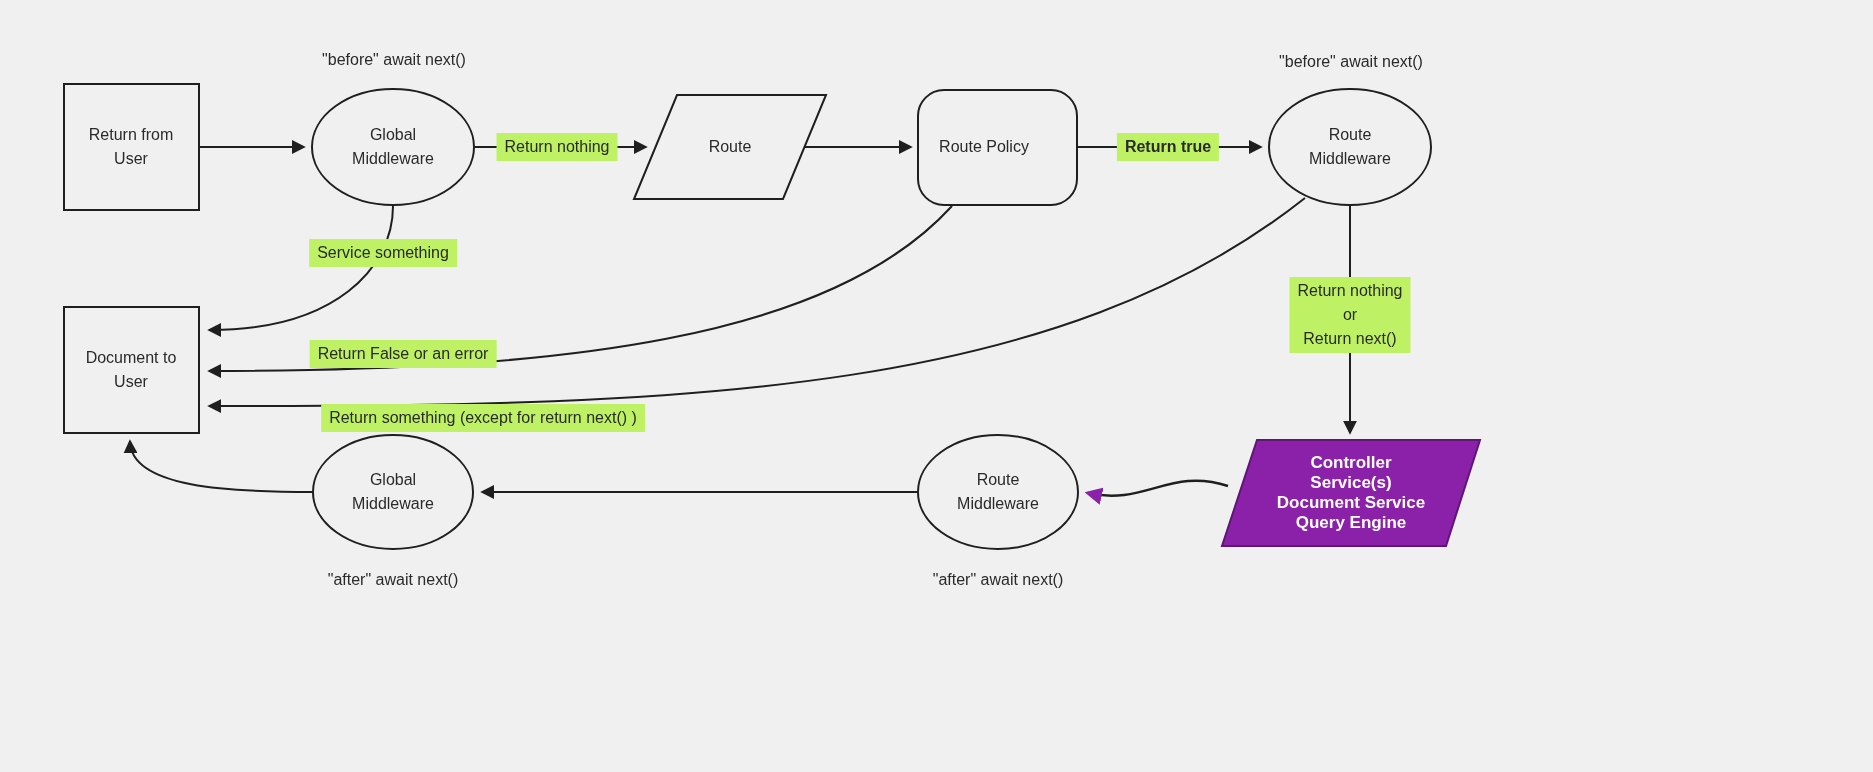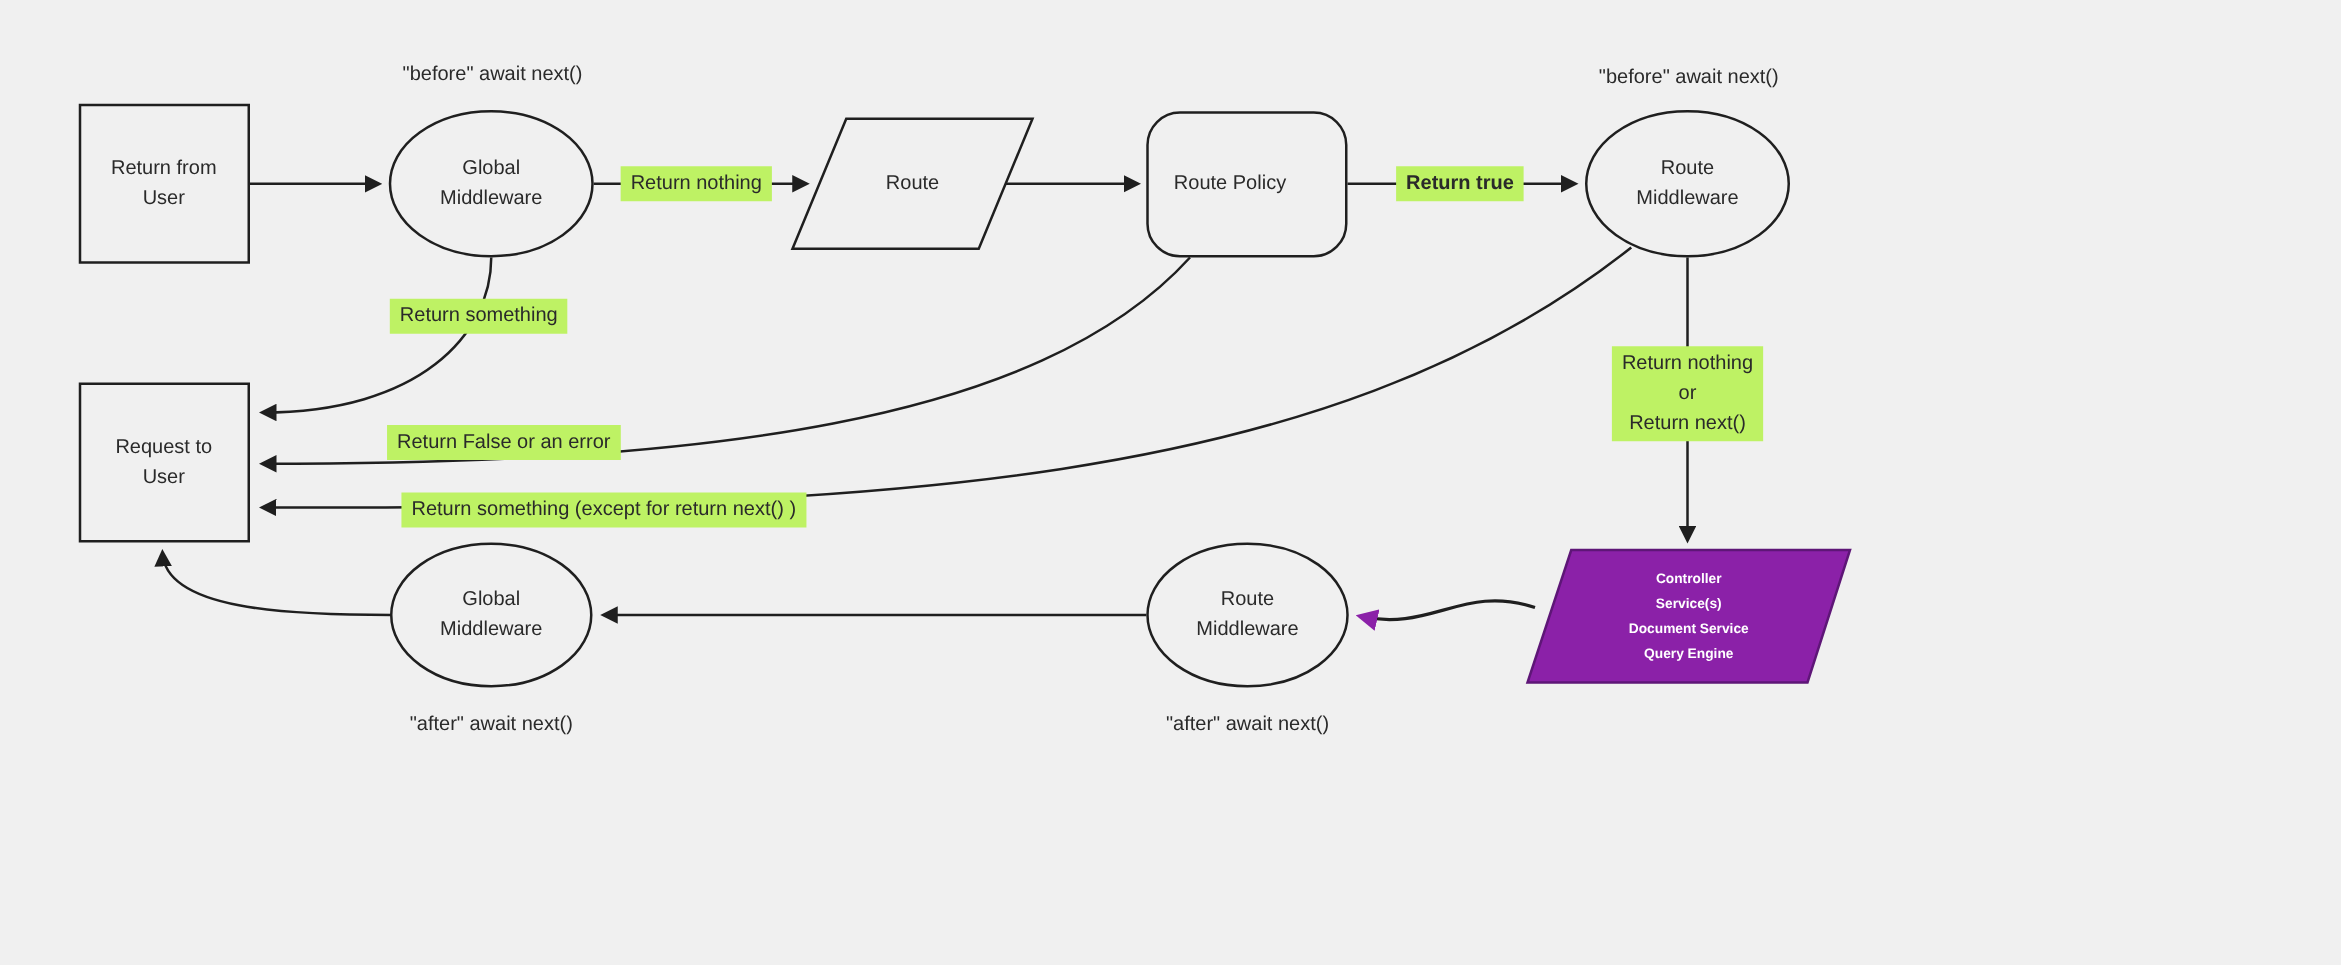--- a/index.html
+++ b/index.html
@@ -50,21 +50,21 @@
   .label.on-line {
     background: #bef264;
     padding: 2px 8px;
   }
   .label.node-label {
     pointer-events: none;
   }
   .label.controller-label {
     color: #ffffff;
     font-weight: bold;
-    font-size: 11px;
+    font-size: 17px;
     line-height: 20px;
   }
 </style>
 </head>
 <body>
 
 <div class="diagram">
 
   <svg class="flow" width="1873" height="772" viewBox="0 0 1873 772">
     <defs>
@@ -94,42 +94,42 @@
     <polygon class="shape" points="677,95 826,95 783,199 634,199"></polygon>
     <rect class="shape" x="918" y="90" width="159" height="115" rx="26"></rect>
     <ellipse class="shape" cx="1350" cy="147" rx="81" ry="58"></ellipse>
     <polygon class="purple-shape" points="1257,440 1480,440 1446,546 1222,546" fill="#8b21a8"></polygon>
     <ellipse class="shape" cx="998" cy="492" rx="80" ry="57"></ellipse>
     <ellipse class="shape" cx="393" cy="492" rx="80" ry="57"></ellipse>
   </svg>
 
   <div class="label node-label" style="left:131px; top:147px;">Return from
 User</div>
-  <div class="label node-label" style="left:131px; top:370px;">Request to
+  <div class="label node-label" style="left:131px; top:370px;">Document to
 User</div>
   <div class="label node-label" style="left:393px; top:147px;">Global
 Middleware</div>
   <div class="label node-label" style="left:730px; top:147px;">Route</div>
   <div class="label node-label" style="left:984px; top:147px;">Route Policy</div>
   <div class="label node-label" style="left:1350px; top:147px;">Route
 Middleware</div>
   <div class="label node-label controller-label" style="left:1351px; top:493px;">Controller
 Service(s)
 Document Service
 Query Engine</div>
   <div class="label node-label" style="left:998px; top:492px;">Route
 Middleware</div>
   <div class="label node-label" style="left:393px; top:492px;">Global
 Middleware</div>
 
   <div class="label on-line" style="left:557px; top:147px;">Return nothing</div>
   <div class="label on-line" style="left:1168px; top:147px;font-weight:bold;">Return true</div>
-  <div class="label on-line" style="left:383px; top:253px;">Return something</div>
+  <div class="label on-line" style="left:383px; top:253px;">Service something</div>
   <div class="label on-line" style="left:403px; top:354px;">Return False or an error</div>
-  <div class="label on-line" style="left:483px; top:408px;">Return something (except for return next() )</div>
+  <div class="label on-line" style="left:483px; top:418px;">Return something (except for return next() )</div>
   <div class="label on-line" style="left:1350px; top:315px;">Return nothing
 or
 Return next()</div>
 
   <div class="label" style="left:394px; top:60px;">"before" await next()</div>
   <div class="label" style="left:1351px; top:62px;">"before" await next()</div>
   <div class="label" style="left:393px; top:580px;">"after" await next()</div>
   <div class="label" style="left:998px; top:580px;">"after" await next()</div>
 
 </div>

